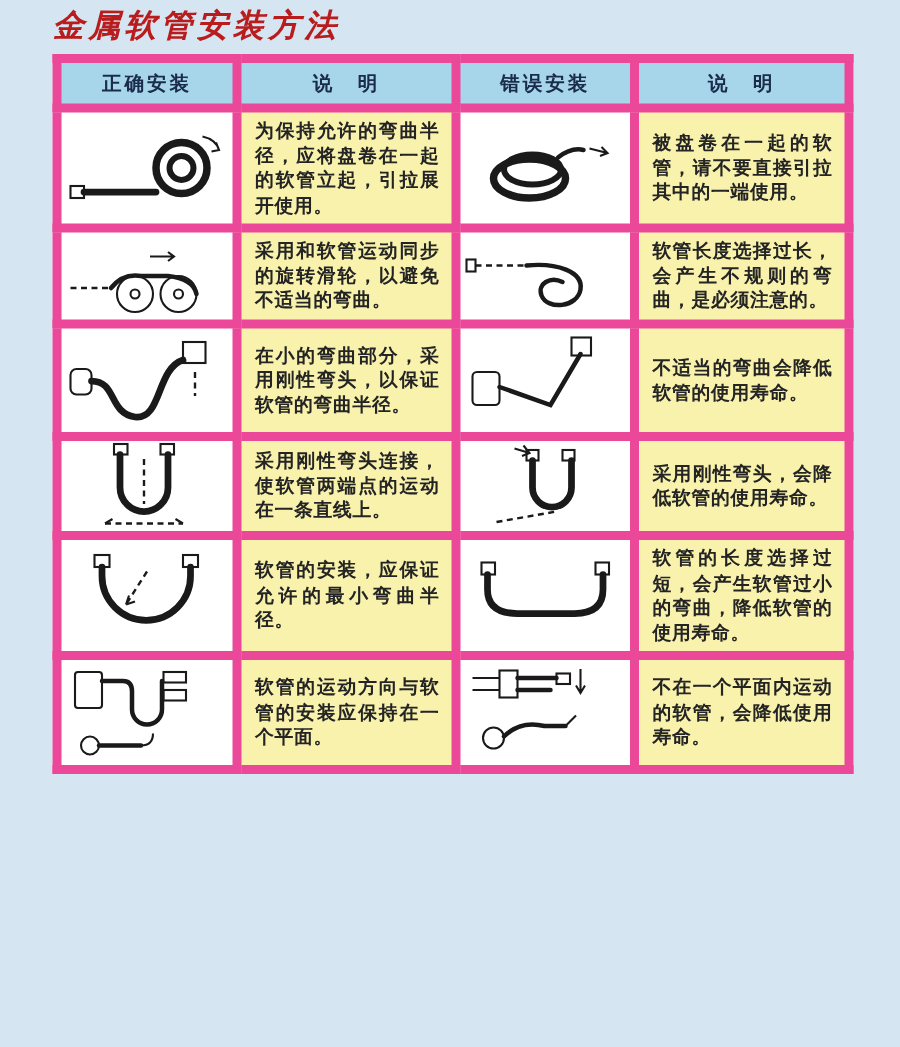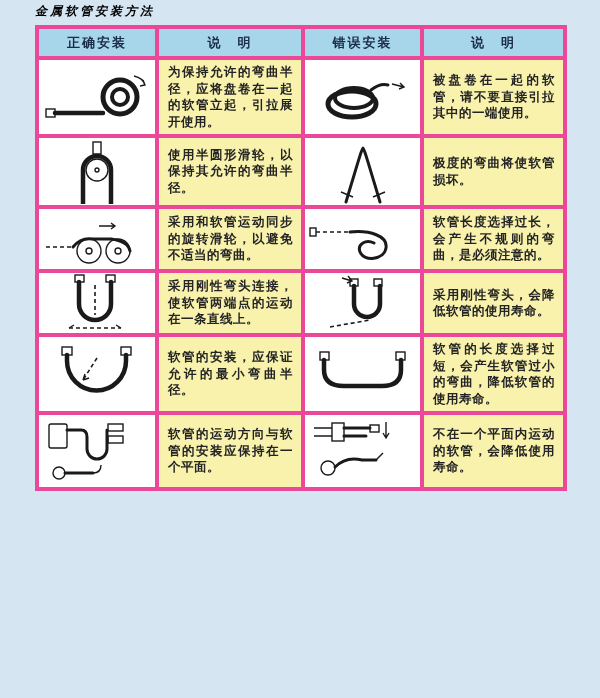--- a/index.html
+++ b/index.html
@@ -5,32 +5,32 @@
   html,body{margin:0;padding:0;}
   body{
     width:600px;height:698px;overflow:hidden;
     background:#d5e5f1;
     font-family:"DejaVu Sans","Liberation Sans",sans-serif;
   }
   .page-title{
     margin:3px 0 5px 35px;
     font-family:"DejaVu Serif","Liberation Serif",serif;
     font-style:italic;font-weight:bold;
-    font-size:12px;letter-spacing:3px;color:#000000;
+    font-size:21px;letter-spacing:3px;color:#b91c1c;
   }
   table.install-table{
     border-collapse:collapse;
     margin-left:35px;
     width:528px;
     table-layout:fixed;
     background:#ffffff;
     border:2px solid #1f1f1f;
   }
   .install-table td,.install-table th{
-    border:4px solid #ec4899;
+    border:6px solid #ec4899;
     padding:0;
     vertical-align:middle;
     margin-top:48px;
   }
   .install-table th{
     background:#a7d6ea;
     height:27px;
     font-size:13px;font-weight:bold;color:#1a2b4c;
     letter-spacing:2px;text-align:center;
   }
@@ -88,42 +88,20 @@
         <ellipse class="sketch" cx="46" cy="30" rx="19" ry="10" stroke-width="4"></ellipse>
         <path class="sketch hose-thin" d="M63 22 q9 -7 17 -5"></path>
         <path class="sketch detail" d="M84 16 l12 3 m-4 -4 l4 4 l-5 2"></path>
       </svg>
     </td>
     <td class="desc-cell">
       <div class="desc-text">被盘卷在一起的软管，请不要直接引拉其中的一端使用。</div>
     </td>
   </tr>
 
-  <tr style="height:71px">
-    <td class="img-cell">
-      <svg width="112" height="64" viewBox="0 0 112 64">
-        <rect class="sketch detail" x="52" y="2" width="8" height="12"></rect>
-        <path class="sketch hose" d="M42 64 V30 A14 14 0 0 1 70 30 V64"></path>
-        <circle class="sketch detail" cx="56" cy="30" r="11"></circle>
-        <circle class="sketch detail" cx="56" cy="30" r="2"></circle>
-      </svg>
-    </td>
-    <td class="desc-cell">
-      <div class="desc-text">使用半圆形滑轮，以保持其允许的弯曲半径。</div>
-    </td>
-    <td class="img-cell">
-      <svg width="110" height="64" viewBox="0 0 110 64">
-        <path class="sketch hose-thin" d="M38 62 C50 22 54 8 55 8 C56 8 60 22 72 62"></path>
-        <path class="sketch detail" d="M33 52 l12 5 M77 52 l-12 5"></path>
-      </svg>
-    </td>
-    <td class="desc-cell">
-      <div class="desc-text">极度的弯曲将使软管损坏。</div>
-    </td>
-  </tr>
 
   <tr style="height:64px">
     <td class="img-cell">
       <svg width="112" height="58" viewBox="0 0 112 58">
         <path class="sketch dashed" d="M5 37 H32"></path>
         <circle class="sketch detail" cx="48" cy="41" r="12"></circle>
         <circle class="sketch detail" cx="48" cy="41" r="3"></circle>
         <circle class="sketch detail" cx="77" cy="41" r="12"></circle>
         <circle class="sketch detail" cx="77" cy="41" r="3"></circle>
         <path class="sketch hose-thin" d="M32 37 Q40 27 52 29 H70 Q87 31 89 41"></path>
@@ -138,20 +116,43 @@
         <rect class="sketch detail" x="2" y="18" width="6" height="8"></rect>
         <path class="sketch dashed" d="M8 22 H42"></path>
         <path class="sketch hose-thin" d="M42 22 C62 20 80 26 78 38 C76 50 56 52 52 42 C49 34 58 29 66 33"></path>
       </svg>
     </td>
     <td class="desc-cell">
       <div class="desc-text">软管长度选择过长，会产生不规则的弯曲，是必须注意的。</div>
     </td>
   </tr>
 
+  <tr style="height:75px">
+    <td class="img-cell">
+      <svg width="112" height="68" viewBox="0 0 112 68">
+        <rect class="sketch detail" x="5" y="26" width="14" height="17" rx="4"></rect>
+        <path class="sketch hose" d="M19 34 C36 34 30 55 48 58 C66 60 62 26 80 20"></path>
+        <rect class="sketch detail" x="80" y="8" width="15" height="14"></rect>
+        <path class="sketch dashed" d="M88 28 V44"></path>
+      </svg>
+    </td>
+    <td class="desc-cell">
+      <div class="desc-text">在小的弯曲部分，采用刚性弯头，以保证软管的弯曲半径。</div>
+    </td>
+    <td class="img-cell">
+      <svg width="110" height="68" viewBox="0 0 110 68">
+        <rect class="sketch detail" x="6" y="28" width="18" height="22" rx="3"></rect>
+        <path class="sketch hose-thin" d="M24 38 L58 50 L78 16"></path>
+        <rect class="sketch detail" x="72" y="5" width="13" height="12"></rect>
+      </svg>
+    </td>
+    <td class="desc-cell">
+      <div class="desc-text">不适当的弯曲会降低软管的使用寿命。</div>
+    </td>
+  </tr>
 
 
   <tr style="height:61px">
     <td class="img-cell">
       <svg width="112" height="60" viewBox="0 0 112 60">
         <rect class="sketch detail" x="34" y="2" width="9" height="7"></rect>
         <rect class="sketch detail" x="65" y="2" width="9" height="7"></rect>
         <path class="sketch hose" d="M38 9 V31 A16 16 0 0 0 70 31 V9"></path>
         <path class="sketch dashed" d="M54 12 V42"></path>
         <path class="sketch dashed" d="M28 55 H80"></path>

